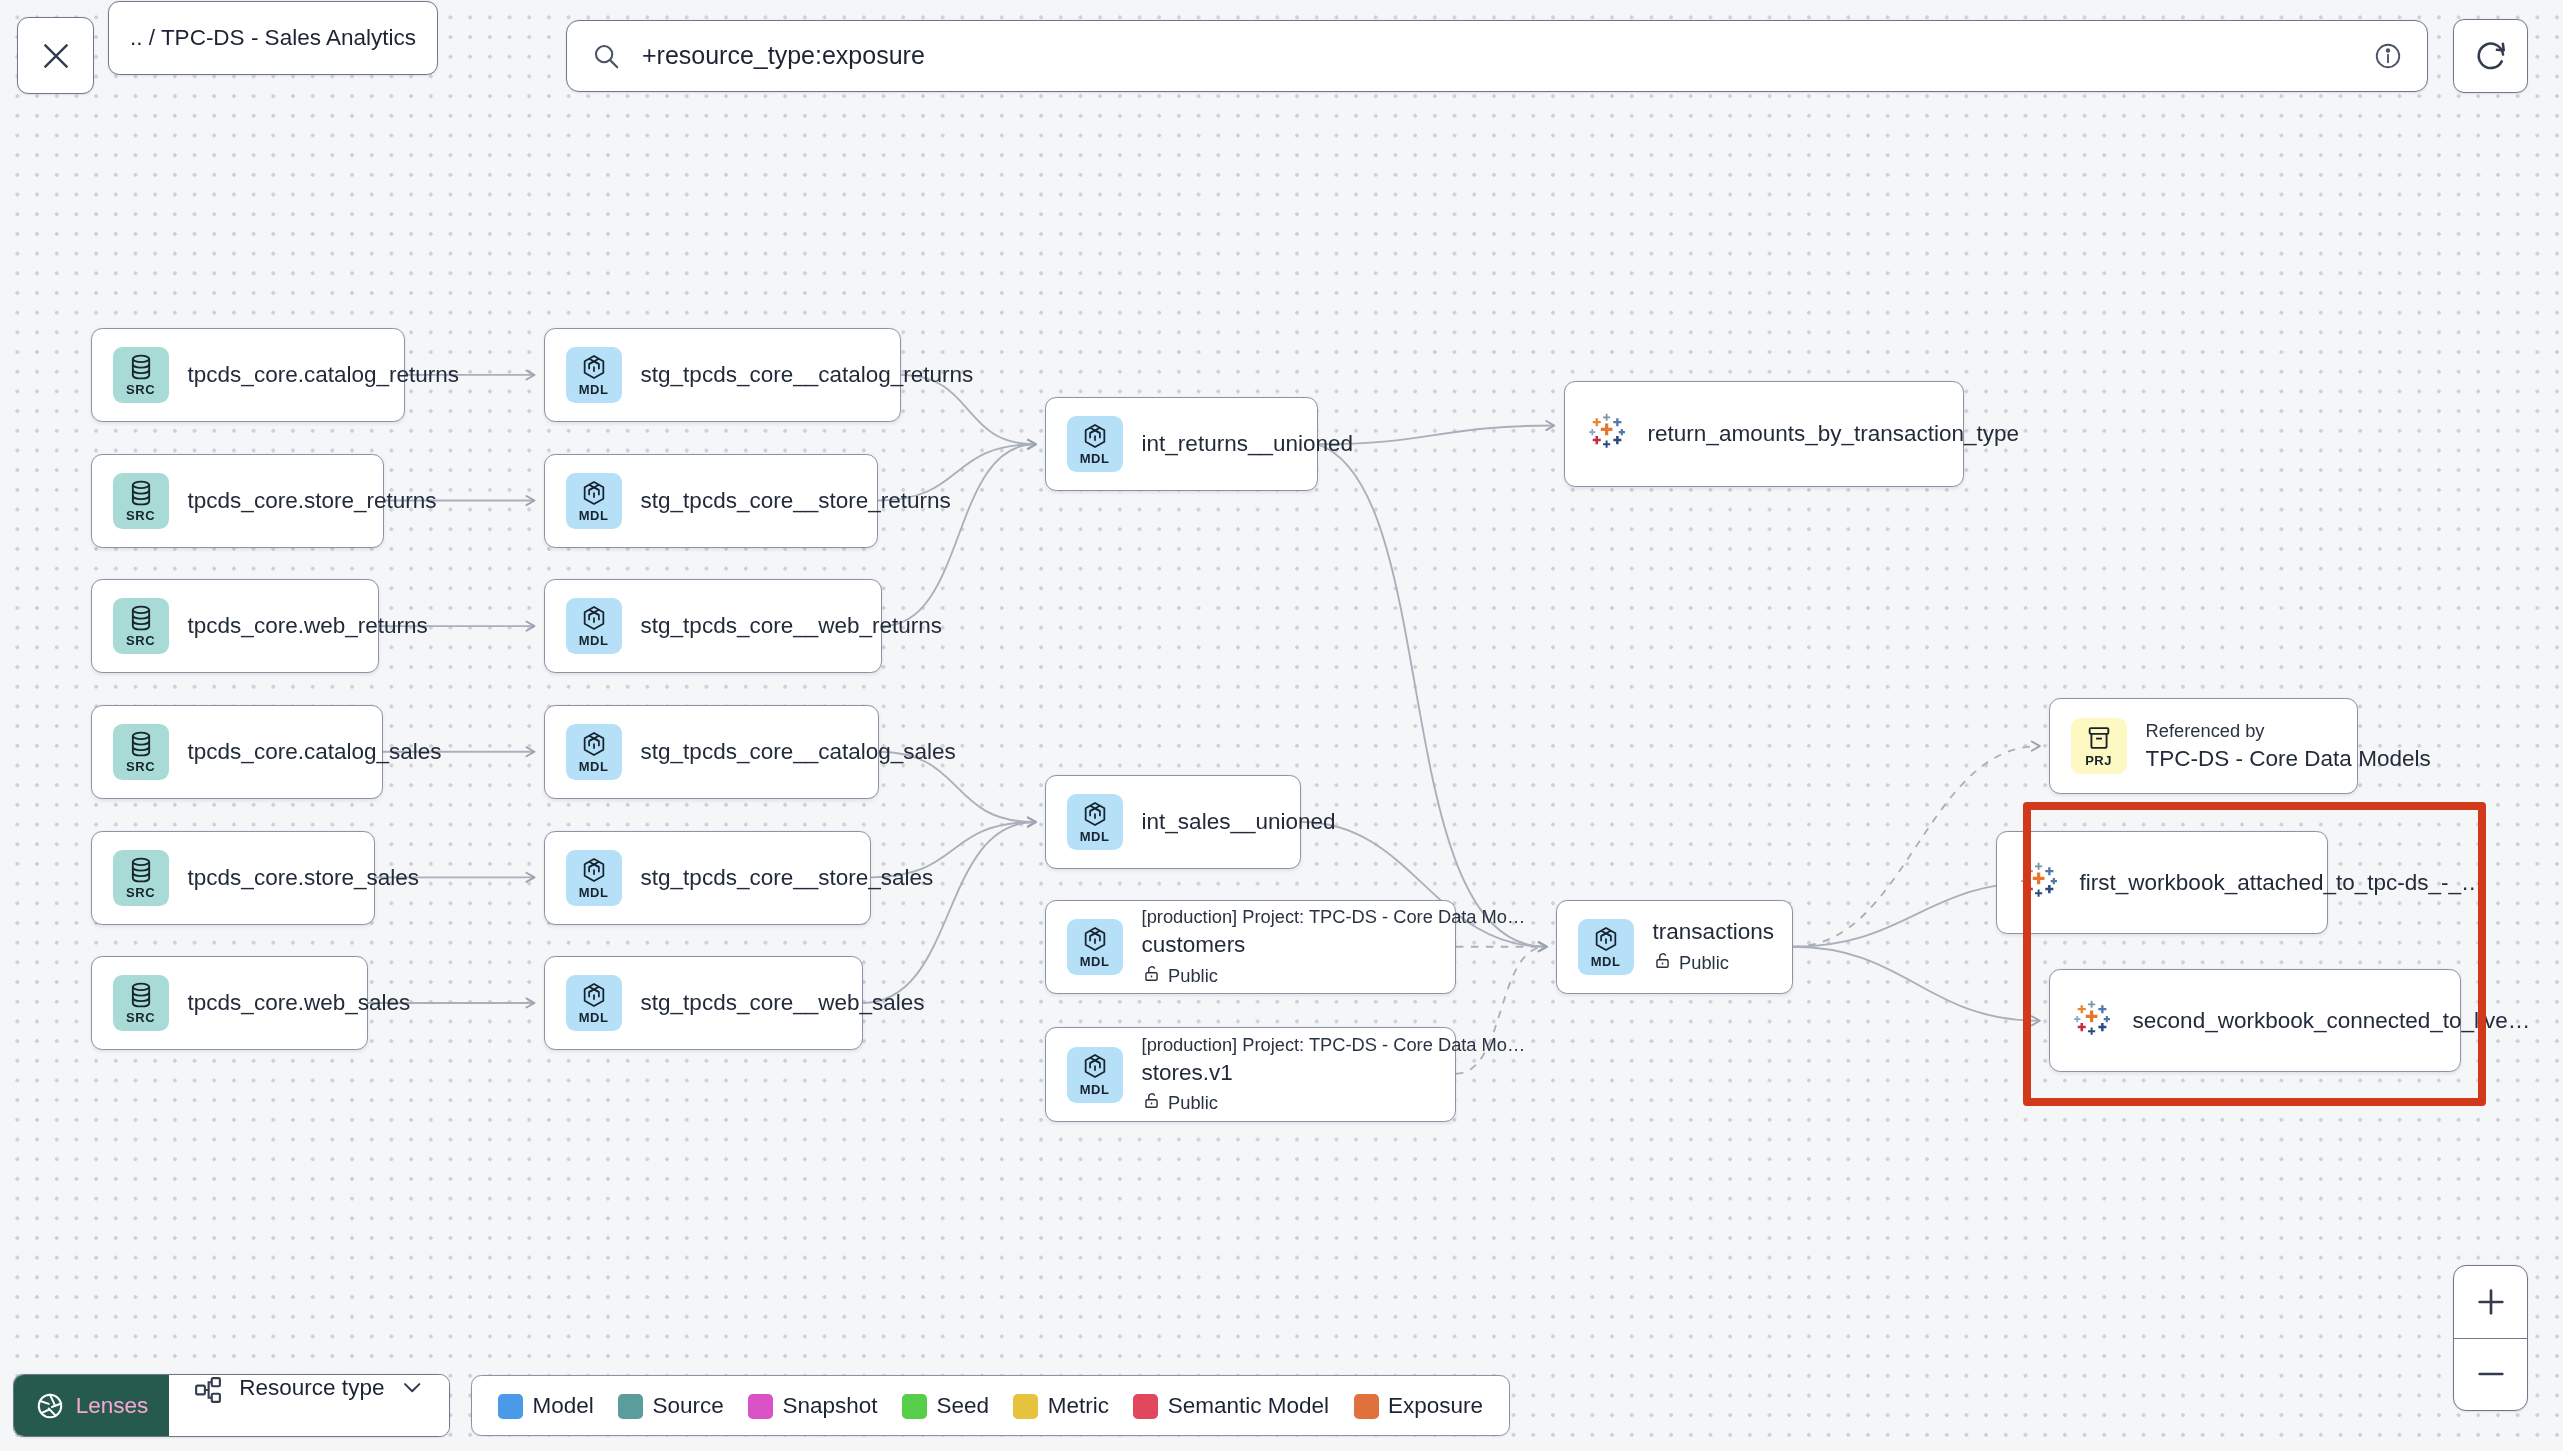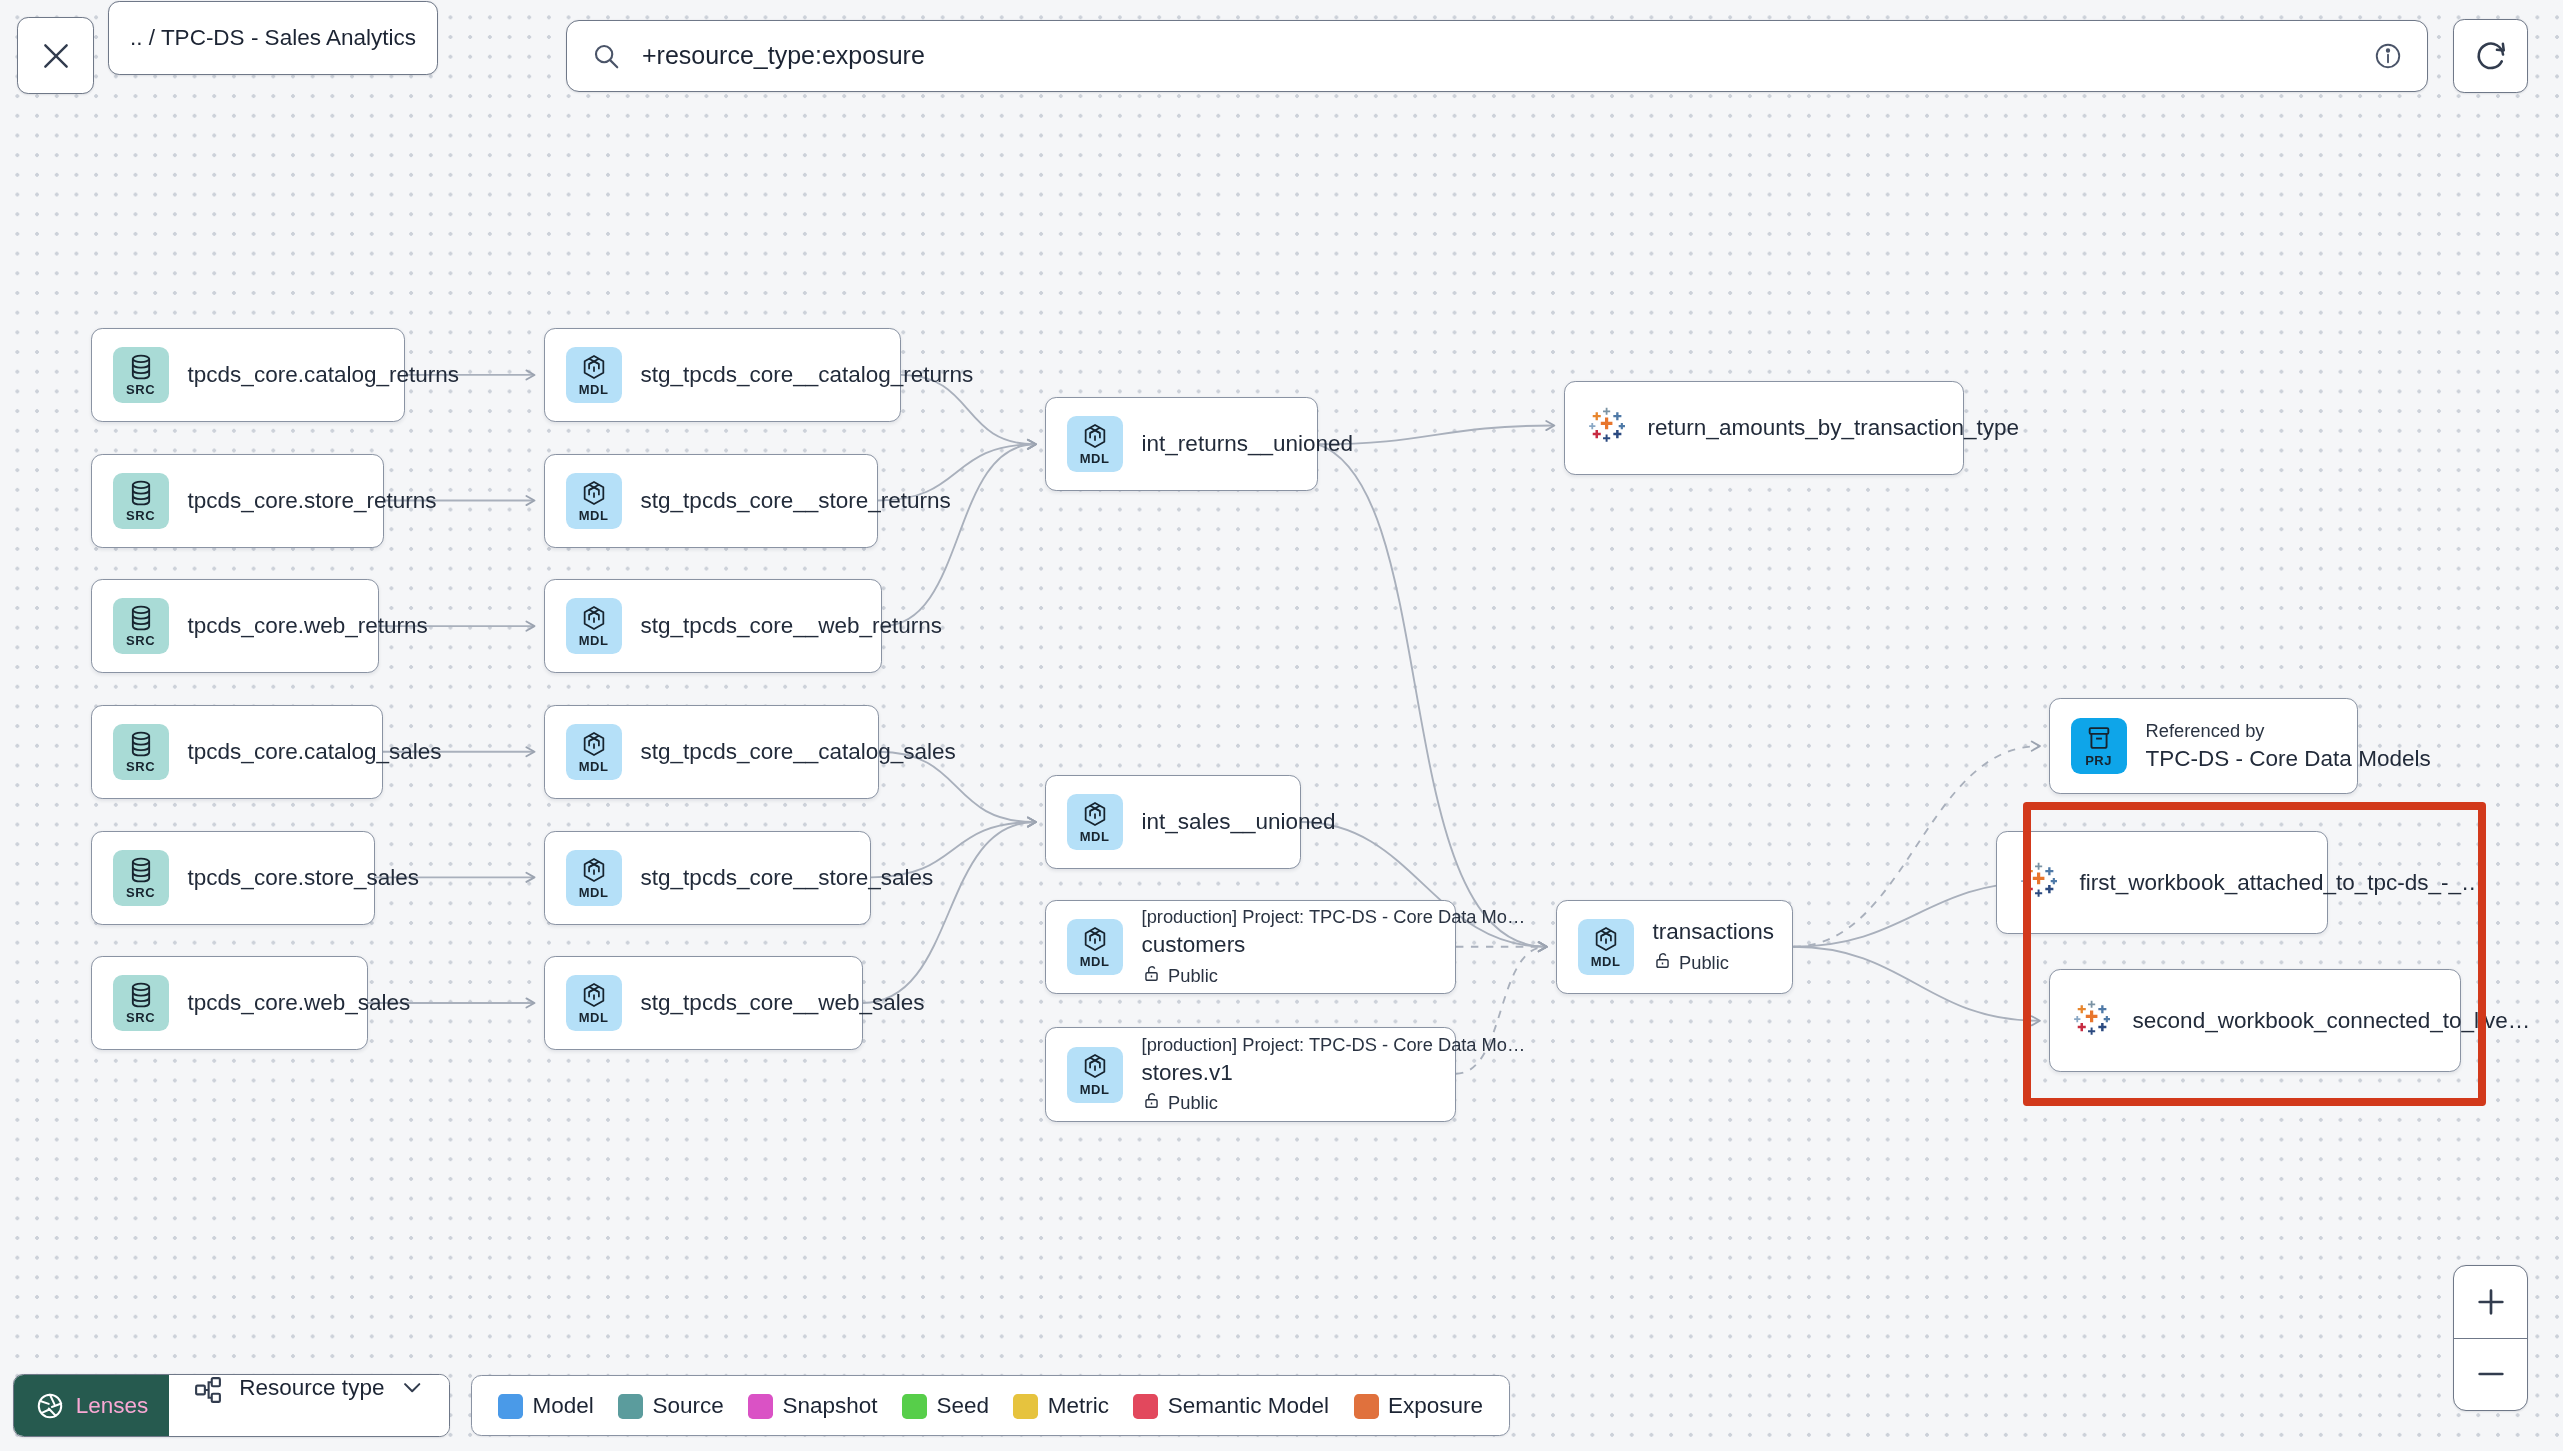--- a/index.html
+++ b/index.html
@@ -34,21 +34,21 @@
     display:flex; align-items:center; gap:19px; padding:0 20.6px;
     box-shadow:0 1.9px 3.7px rgba(20,30,50,.09); cursor:pointer;
   }
   .badge {
     width:56px; height:56px; border-radius:9.4px; flex:0 0 auto;
     display:flex; flex-direction:column; align-items:center; justify-content:center; gap:1.9px;
   }
   .badge span { font-size:13px; font-weight:bold; color:#17242f; letter-spacing:0.5px; }
   .badge.src { background:#a9dbd6; }
   .badge.mdl { background:#b5e0f8; }
-  .badge.prj { background:#0ea5e9; }
+  .badge.prj { background:#fef9c3; }
   .node .title { font-size:22.5px; color:#222b3a; white-space:nowrap; }
   .node .supertitle { font-size:18.3px; color:#2a3342; white-space:nowrap; margin-bottom:3.7px; }
   .node .col { display:flex; flex-direction:column; justify-content:center; }
   .access { display:flex; align-items:center; gap:7.5px; margin-top:5.6px; }
   .access span { font-size:18.3px; color:#2a3342; }
 
   #highlight-rect {
     position:absolute; border:8.4px solid #d2391b; border-radius:3.7px; pointer-events:none;
   }
 
@@ -372,21 +372,21 @@
         <div class="access">
           <span><svg width="19" height="19" viewBox="0 0 24 24" fill="none" stroke="#2a3342" stroke-width="1.8">
               <rect x="5" y="11" width="14" height="9.5" rx="1.5"></rect>
               <path d="M8.5 11 V7.5 a4 4 0 0 1 7.6-1.7"></path>
               <path d="M12 14.5 v2.5"></path>
             </svg></span>
           <span>Public</span>
         </div>
       </div>
     </div>
-    <div class="node" style="left: 1564px; top: 381px; width: 400px; height: 94px;">
+    <div class="node" style="left: 1564px; top: 381px; width: 400px; height: 106px;">
       <div><svg width="43" height="43" viewBox="0 0 48 48">
           <g stroke-linecap="butt">
             <path d="M23 3 v8 M19 7 h8" stroke="#7b93a4" stroke-width="2"></path>
             <path d="M12 8 v9 M7.5 12.5 h9" stroke="#e8862d" stroke-width="2.6"></path>
             <path d="M35 8 v9 M30.5 12.5 h9" stroke="#4e79a7" stroke-width="2.6"></path>
             <path d="M23 14 v13 M16.5 20.5 h13" stroke="#e8762d" stroke-width="3.6"></path>
             <path d="M7 20 v7 M3.5 23.5 h7" stroke="#89a7c4" stroke-width="2"></path>
             <path d="M40 20 v7 M36.5 23.5 h7" stroke="#4e79a7" stroke-width="2.4"></path>
             <path d="M12 28 v9 M7.5 32.5 h9" stroke="#c72b41" stroke-width="2.8"></path>
             <path d="M35 28 v9 M30.5 32.5 h9" stroke="#2b4a80" stroke-width="2.8"></path>

